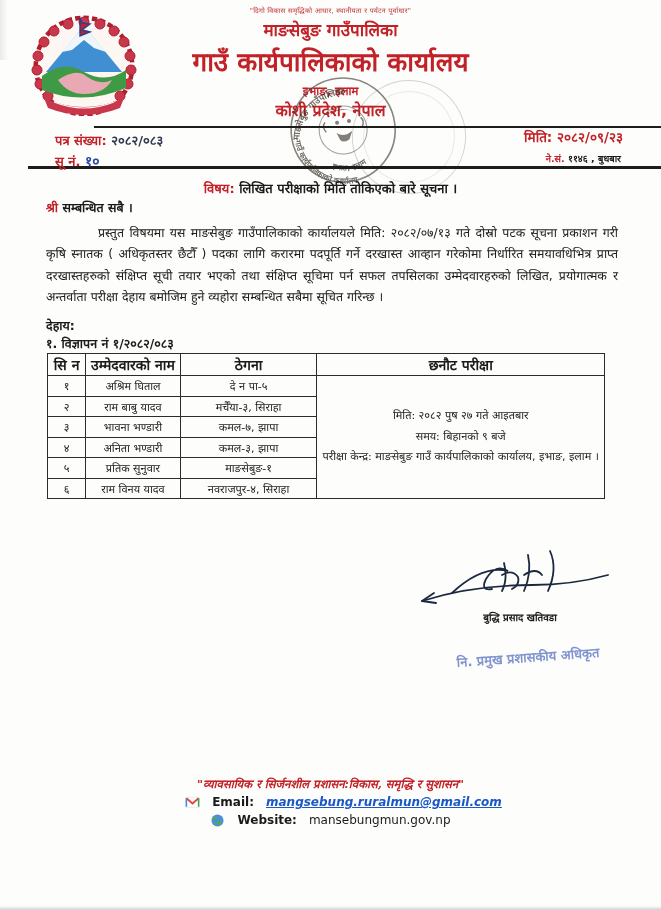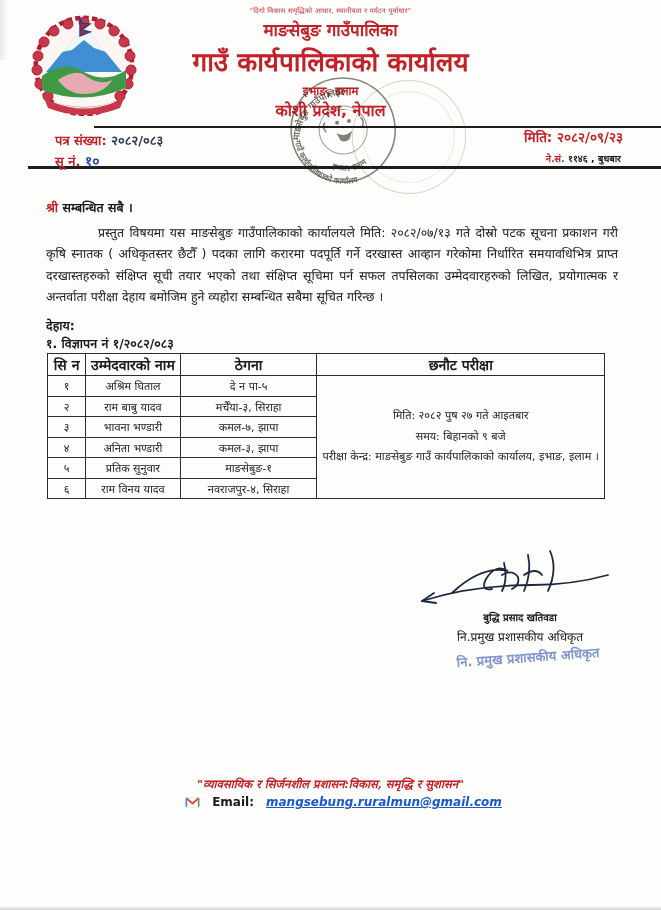--- a/index.html
+++ b/index.html
@@ -165,20 +165,23 @@
   </div>
   <div class="miti-line">
     <span>मिति:</span>
     <span>२०८२/०९/२३</span>
   </div>
   <div class="nesam-line">
     <span class="red">ने.सं.</span>
     <span>११४६ , बुधबार</span>
   </div>
 
+  <div class="subject-line">
+    <span class="red">विषय:</span><span> लिखित परीक्षाको मिति तोकिएको बारे सूचना ।</span>
+  </div>
   <div class="salutation">
     <span class="red">श्री</span><span> सम्बन्धित सबै ।</span>
   </div>
   <div class="body-par">प्रस्तुत विषयमा यस माङसेबुङ गाउँपालिकाको कार्यालयले मिति: २०८२/०७/१३ गते दोस्रो पटक सूचना प्रकाशन गरी कृषि स्नातक ( अधिकृतस्तर छैटौँ ) पदका लागि करारमा पदपूर्ति गर्ने दरखास्त आव्हान गरेकोमा निर्धारित समयावधिभित्र प्राप्त दरखास्तहरुको संक्षिप्त सूची तयार भएको तथा संक्षिप्त सूचिमा पर्न सफल तपसिलका उम्मेदवारहरुको लिखित, प्रयोगात्मक र अन्तर्वाता परीक्षा देहाय बमोजिम हुने व्यहोरा सम्बन्धित सबैमा सूचित गरिन्छ ।</div>
 
   <div class="dehaya">देहाय:</div>
   <div class="advert-row">
     <span>१. विज्ञापन नं १/२०८२/०८३</span>
   </div>
 
@@ -238,30 +241,37 @@
     <g fill="none" stroke="#1c2840" stroke-width="1.8" stroke-linecap="round">
       <path d="M40 48 Q70 20 96 26 Q84 18 74 34 Q68 46 80 44"></path>
       <path d="M92 18 Q96 34 90 46 M90 30 Q100 24 106 32 Q108 40 100 44"></path>
       <path d="M116 10 Q120 28 112 46 M112 30 Q124 22 130 30"></path>
       <path d="M138 6 Q146 24 136 46"></path>
       <path d="M10 56 Q60 40 120 40 Q160 40 196 30"></path>
       <path d="M10 56 L22 48 M10 56 L24 58"></path>
     </g>
   </svg>
   <div class="sig-name">बुद्धि प्रसाद खतिवडा</div>
-  <div class="sig-title">नि.प्रमुख प्रशासकीय अधिकृत</div>
   <div class="sig-stamp">नि. प्रमुख प्रशासकीय अधिकृत</div>
 
   <div class="footer">
     <div class="f-motto">"व्यावसायिक र सिर्जनशील प्रशासन:विकास, समृद्धि र सुशासन"</div>
     <div class="f-row email-row">
       <svg class="icon-16" viewBox="0 0 16 12">
         <rect x="0.5" y="0.5" width="15" height="11" rx="1.5" fill="#ffffff" stroke="#d8d8d8" stroke-width=".6"></rect>
         <path d="M1.5 1.5 L8 7 L14.5 1.5" fill="none" stroke="#ea4335" stroke-width="2"></path>
         <path d="M1.5 1.5 L1.5 10.5" stroke="#4285f4" stroke-width="1.6"></path>
         <path d="M14.5 1.5 L14.5 10.5" stroke="#34a853" stroke-width="1.6"></path>
       </svg>
       <span class="f-label">Email:</span>
       <a href="#" class="email-link">mangsebung.ruralmun@gmail.com</a>
     </div>
+    <div class="f-row">
+      <svg class="icon-16" viewBox="0 0 14 14">
+        <circle cx="7" cy="7" r="6.5" fill="#4a90d9"></circle>
+        <path d="M2 5 Q4 2 7 3 Q6 5 4 6 Q2 7 2 5 Z M8 8 Q11 7 12 9 Q11 12 8 12 Q7 10 8 8 Z M6 9 Q4 8 3 10 Q4 12 6 12 Z" fill="#58a846"></path>
+      </svg>
+      <span class="f-label">Website:</span>
+      <span>mansebungmun.gov.np</span>
+    </div>
   </div>
 
 </div>
 
 </body></html>

